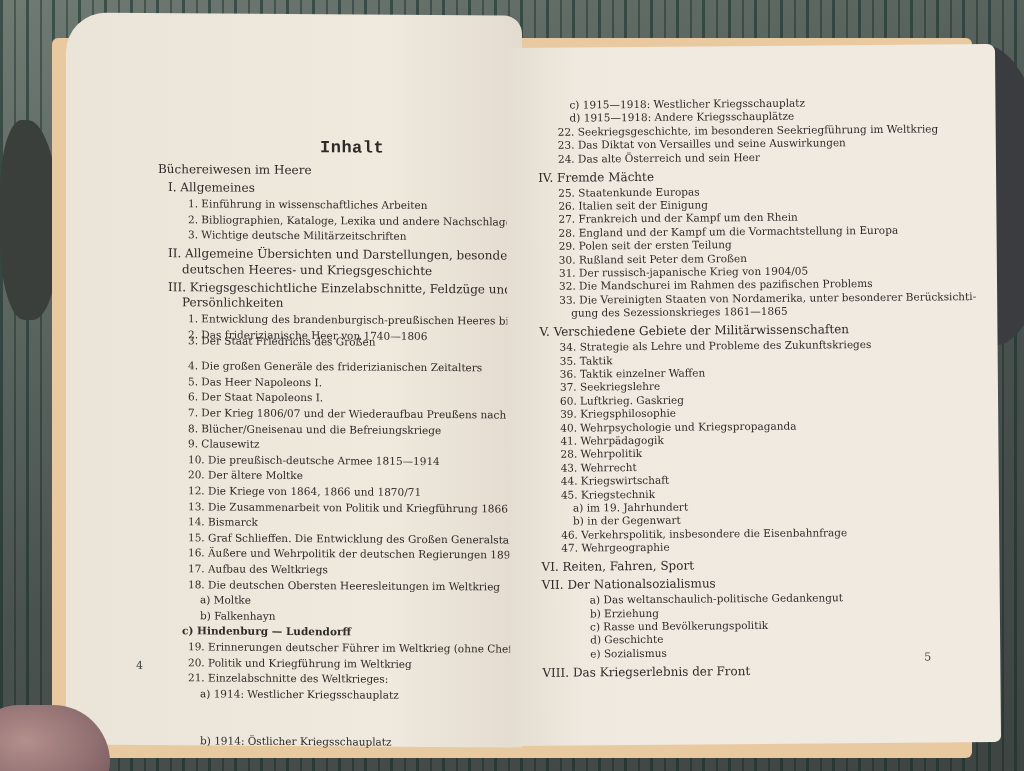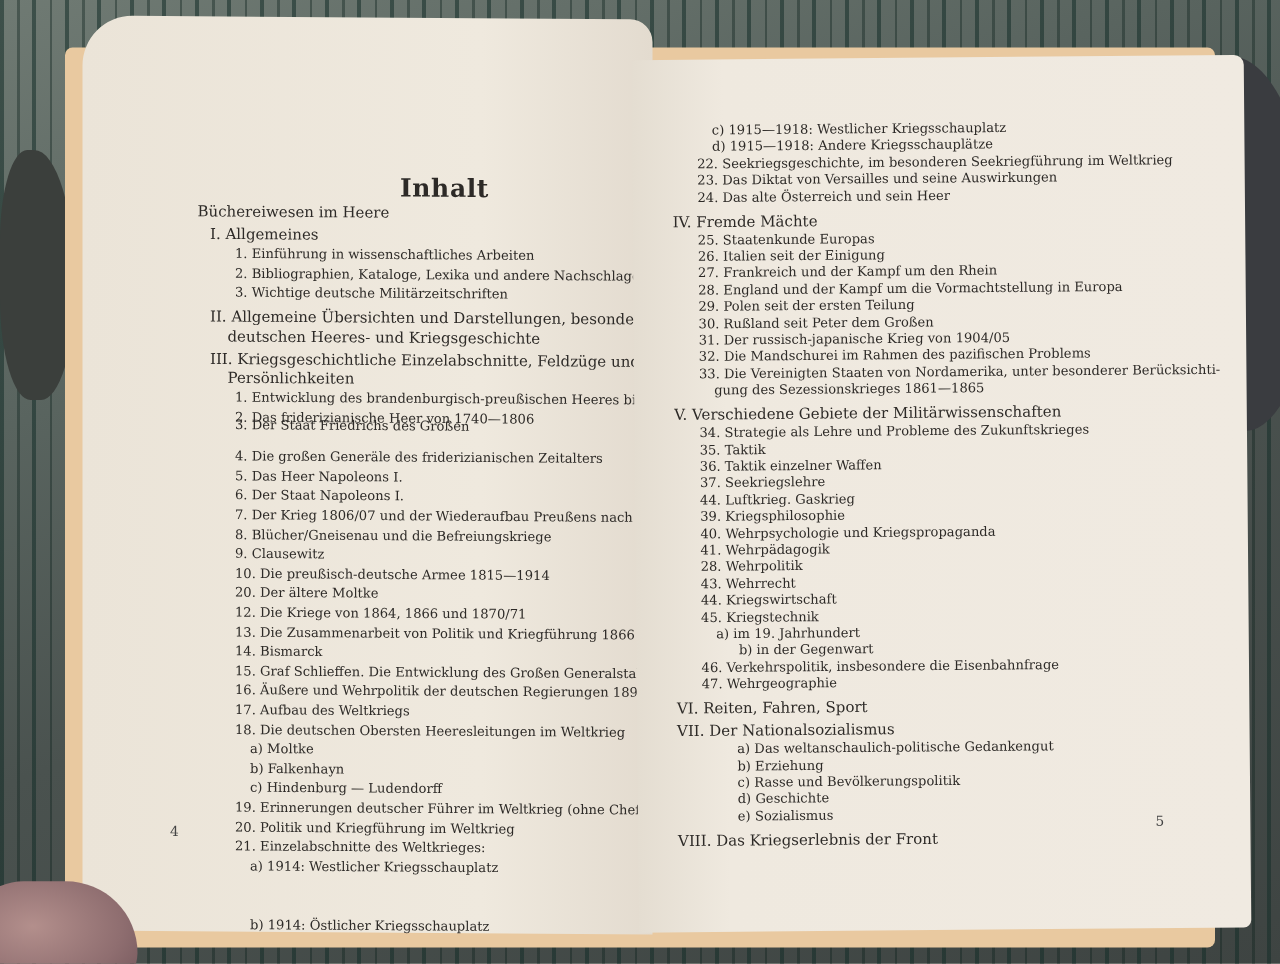--- a/index.html
+++ b/index.html
@@ -30,21 +30,21 @@
     left:508px; top:46px; width:490px; height:698px;
     border-radius:4px 8px 6px 0;
     background: linear-gradient(90deg, #e4ddd1 0%, #efe9df 15%, #f0eae1 100%);
     transform: rotate(-0.5deg);
   }
   .gutter {
     position:absolute; left:505px; top:40px; width:8px; height:705px;
     background: linear-gradient(90deg, #c9c0b2, #ddd4c6);
   }
   .toc-title {
-    position:absolute; font-size:20px; font-weight:bold; letter-spacing:0.5px;
+    position:absolute; font-size:17px; font-weight:bold; letter-spacing:0.5px;font-family:Liberation Mono, monospace;
   }
   .line { position:absolute; white-space:nowrap; font-size:10.5px; line-height:1; }
   .lvl0 { font-size:12px; }
   .lvl1 { font-size:12px; }
   .pagenum { position:absolute; font-size:11px; color:#444; }
   .finger {
     position:absolute; left:-30px; top:705px; width:140px; height:90px;
     background: radial-gradient(ellipse at 40% 40%, #b38f8c 0%, #8f6e70 60%, #6e5257 100%);
     border-radius: 60px 70px 40px 40px;
   }
@@ -83,21 +83,21 @@
       <div class="line " style="left: 122px; top: 456.4px;">20. Der ältere Moltke</div>
       <div class="line " style="left: 122px; top: 472px;">12. Die Kriege von 1864, 1866 und 1870/71</div>
       <div class="line " style="left: 122px; top: 487.6px;">13. Die Zusammenarbeit von Politik und Kriegführung 1866 und 1870</div>
       <div class="line " style="left: 122px; top: 503.2px;">14. Bismarck</div>
       <div class="line " style="left: 122px; top: 518.8px;">15. Graf Schlieffen. Die Entwicklung des Großen Generalstabs</div>
       <div class="line " style="left: 122px; top: 534.4px;">16. Äußere und Wehrpolitik der deutschen Regierungen 1890—1914</div>
       <div class="line " style="left: 122px; top: 550px;">17. Aufbau des Weltkriegs</div>
       <div class="line " style="left: 122px; top: 565.6px;">18. Die deutschen Obersten Heeresleitungen im Weltkrieg</div>
       <div class="line " style="left: 134px; top: 581.2px;">a) Moltke</div>
       <div class="line " style="left: 134px; top: 596.8px;">b) Falkenhayn</div>
-      <div class="line " style="left: 134px; top: 612.4px;">c) Hindenburg — Ludendorff</div>
+      <div class="line " style="left: 116px; top: 612.4px; font-weight: bold;">c) Hindenburg — Ludendorff</div>
       <div class="line " style="left: 122px; top: 628px;">19. Erinnerungen deutscher Führer im Weltkrieg (ohne Chefs der OHL.)</div>
       <div class="line " style="left: 122px; top: 643.6px;">20. Politik und Kriegführung im Weltkrieg</div>
       <div class="line " style="left: 122px; top: 659.2px;">21. Einzelabschnitte des Weltkrieges:</div>
       <div class="line " style="left: 134px; top: 674.8px;">a) 1914: Westlicher Kriegsschauplatz</div>
       <div class="line " style="left: 134px; top: 690.4px; margin-top: 32px;">b) 1914: Östlicher Kriegsschauplatz</div>
     </div>
   <div class="pagenum" style="left:70px;top:646px;">4</div>
 </div>
 
 <div class="page page-right">
@@ -116,30 +116,30 @@
       <div class="line " style="left: 52px; top: 206.6px;">30. Rußland seit Peter dem Großen</div>
       <div class="line " style="left: 52px; top: 220px;">31. Der russisch-japanische Krieg von 1904/05</div>
       <div class="line " style="left: 52px; top: 233.4px;">32. Die Mandschurei im Rahmen des pazifischen Problems</div>
       <div class="line " style="left: 52px; top: 246.8px;">33. Die Vereinigten Staaten von Nordamerika, unter besonderer Berücksichti-</div>
       <div class="line " style="left: 64px; top: 260.2px;">gung des Sezessionskrieges 1861—1865</div>
       <div class="line lvl1" style="left: 32px; top: 278.2px;">V. Verschiedene Gebiete der Militärwissenschaften</div>
       <div class="line " style="left: 52px; top: 294.2px;">34. Strategie als Lehre und Probleme des Zukunftskrieges</div>
       <div class="line " style="left: 52px; top: 307.6px;">35. Taktik</div>
       <div class="line " style="left: 52px; top: 321px;">36. Taktik einzelner Waffen</div>
       <div class="line " style="left: 52px; top: 334.4px;">37. Seekriegslehre</div>
-      <div class="line " style="left: 52px; top: 347.8px;">44. Luftkrieg. Gaskrieg</div>
+      <div class="line " style="left: 52px; top: 347.8px;">60. Luftkrieg. Gaskrieg</div>
       <div class="line " style="left: 52px; top: 361.2px;">39. Kriegsphilosophie</div>
       <div class="line " style="left: 52px; top: 374.6px;">40. Wehrpsychologie und Kriegspropaganda</div>
       <div class="line " style="left: 52px; top: 388px;">41. Wehrpädagogik</div>
       <div class="line " style="left: 52px; top: 401.4px;">28. Wehrpolitik</div>
       <div class="line " style="left: 52px; top: 414.8px;">43. Wehrrecht</div>
       <div class="line " style="left: 52px; top: 428.2px;">44. Kriegswirtschaft</div>
       <div class="line " style="left: 52px; top: 441.6px;">45. Kriegstechnik</div>
       <div class="line " style="left: 64px; top: 455px;">a) im 19. Jahrhundert</div>
-      <div class="line " style="left: 64px; top: 468.4px; margin-left: 18px;">b) in der Gegenwart</div>
+      <div class="line " style="left: 64px; top: 468.4px;">b) in der Gegenwart</div>
       <div class="line " style="left: 52px; top: 481.8px;">46. Verkehrspolitik, insbesondere die Eisenbahnfrage</div>
       <div class="line " style="left: 52px; top: 495.2px;">47. Wehrgeographie</div>
       <div class="line lvl1" style="left: 32px; top: 513.2px;">VI. Reiten, Fahren, Sport</div>
       <div class="line lvl1" style="left: 32px; top: 531.2px;">VII. Der Nationalsozialismus</div>
       <div class="line " style="left: 80px; top: 547.2px;">a) Das weltanschaulich-politische Gedankengut</div>
       <div class="line " style="left: 80px; top: 560.6px;">b) Erziehung</div>
       <div class="line " style="left: 80px; top: 574px;">c) Rasse und Bevölkerungspolitik</div>
       <div class="line " style="left: 80px; top: 587.4px; text-align: right;">d) Geschichte</div>
       <div class="line " style="left: 80px; top: 600.8px;">e) Sozialismus</div>
       <div class="line lvl1" style="left: 32px; top: 618.8px;">VIII. Das Kriegserlebnis der Front</div>

